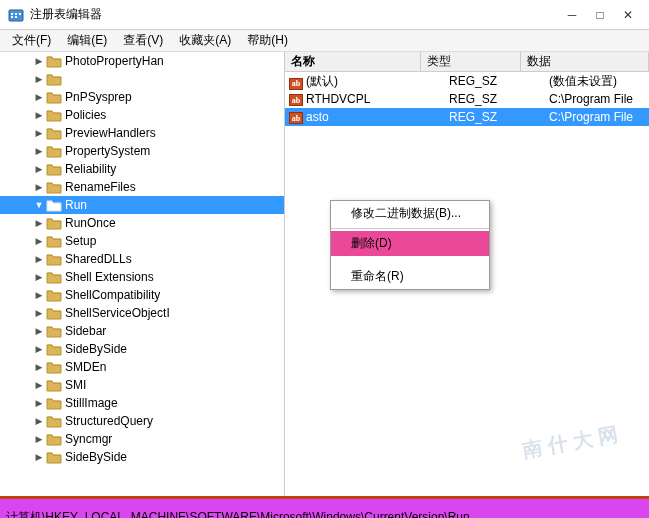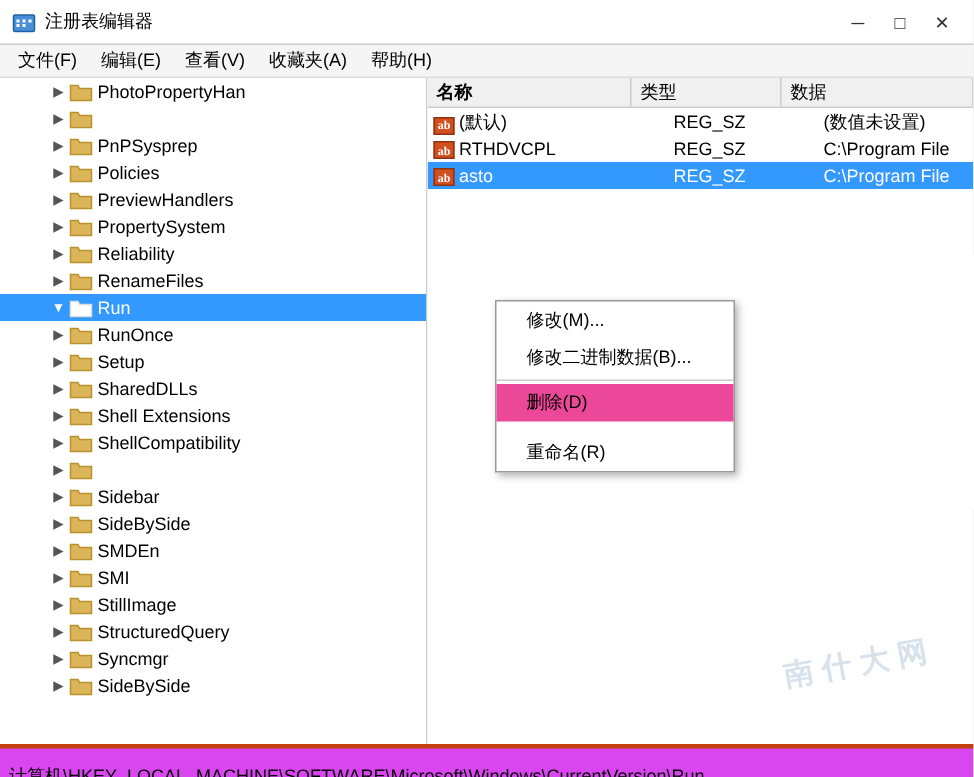--- a/index.html
+++ b/index.html
@@ -384,20 +384,21 @@
     <path d="M1,3 L6,3 L7,5 L15,5" fill="none" stroke="#b8922a" stroke-width="0.5"></path>
   </svg>
           <span>ShellCompatibility</span>
         </div>
         <div class="tree-item" style="padding-left: 32px;">
           <span class="tree-arrow" style="color: rgb(85, 85, 85);">▶</span>
           <svg class="folder-svg" viewBox="0 0 16 14" xmlns="http://www.w3.org/2000/svg">
     <path d="M1,3 L6,3 L7,5 L15,5 L15,13 L1,13 Z" fill="#dcb55a" stroke="#b8922a" stroke-width="1"></path>
     <path d="M1,3 L6,3 L7,5 L15,5" fill="none" stroke="#b8922a" stroke-width="0.5"></path>
   </svg>
+          <span>ShellServiceObjectI</span>
         </div>
         <div class="tree-item" style="padding-left: 32px;">
           <span class="tree-arrow" style="color: rgb(85, 85, 85);">▶</span>
           <svg class="folder-svg" viewBox="0 0 16 14" xmlns="http://www.w3.org/2000/svg">
     <path d="M1,3 L6,3 L7,5 L15,5 L15,13 L1,13 Z" fill="#dcb55a" stroke="#b8922a" stroke-width="1"></path>
     <path d="M1,3 L6,3 L7,5 L15,5" fill="none" stroke="#b8922a" stroke-width="0.5"></path>
   </svg>
           <span>Sidebar</span>
         </div>
         <div class="tree-item" style="padding-left: 32px;">
@@ -489,21 +490,20 @@
             <span class="reg-icon ab">ab</span>
             <span>asto</span>
           </div>
           <div class="td td-type">REG_SZ</div>
           <div class="td td-data">C:\Program File</div>
         </div>
       </div>
   </div>
 
   <div class="context-menu">
-  <div class="ctx-item">修改(M)...</div>
       <div class="ctx-item">修改二进制数据(B)...</div>
       <div class="ctx-separator"></div>
       <div class="ctx-item highlighted">删除(D)</div>
       <div class="ctx-item"></div>
       <div class="ctx-item">重命名(R)</div>
     </div>
 
   <div class="watermark">南 什 大 网</div>
 </div>
 

